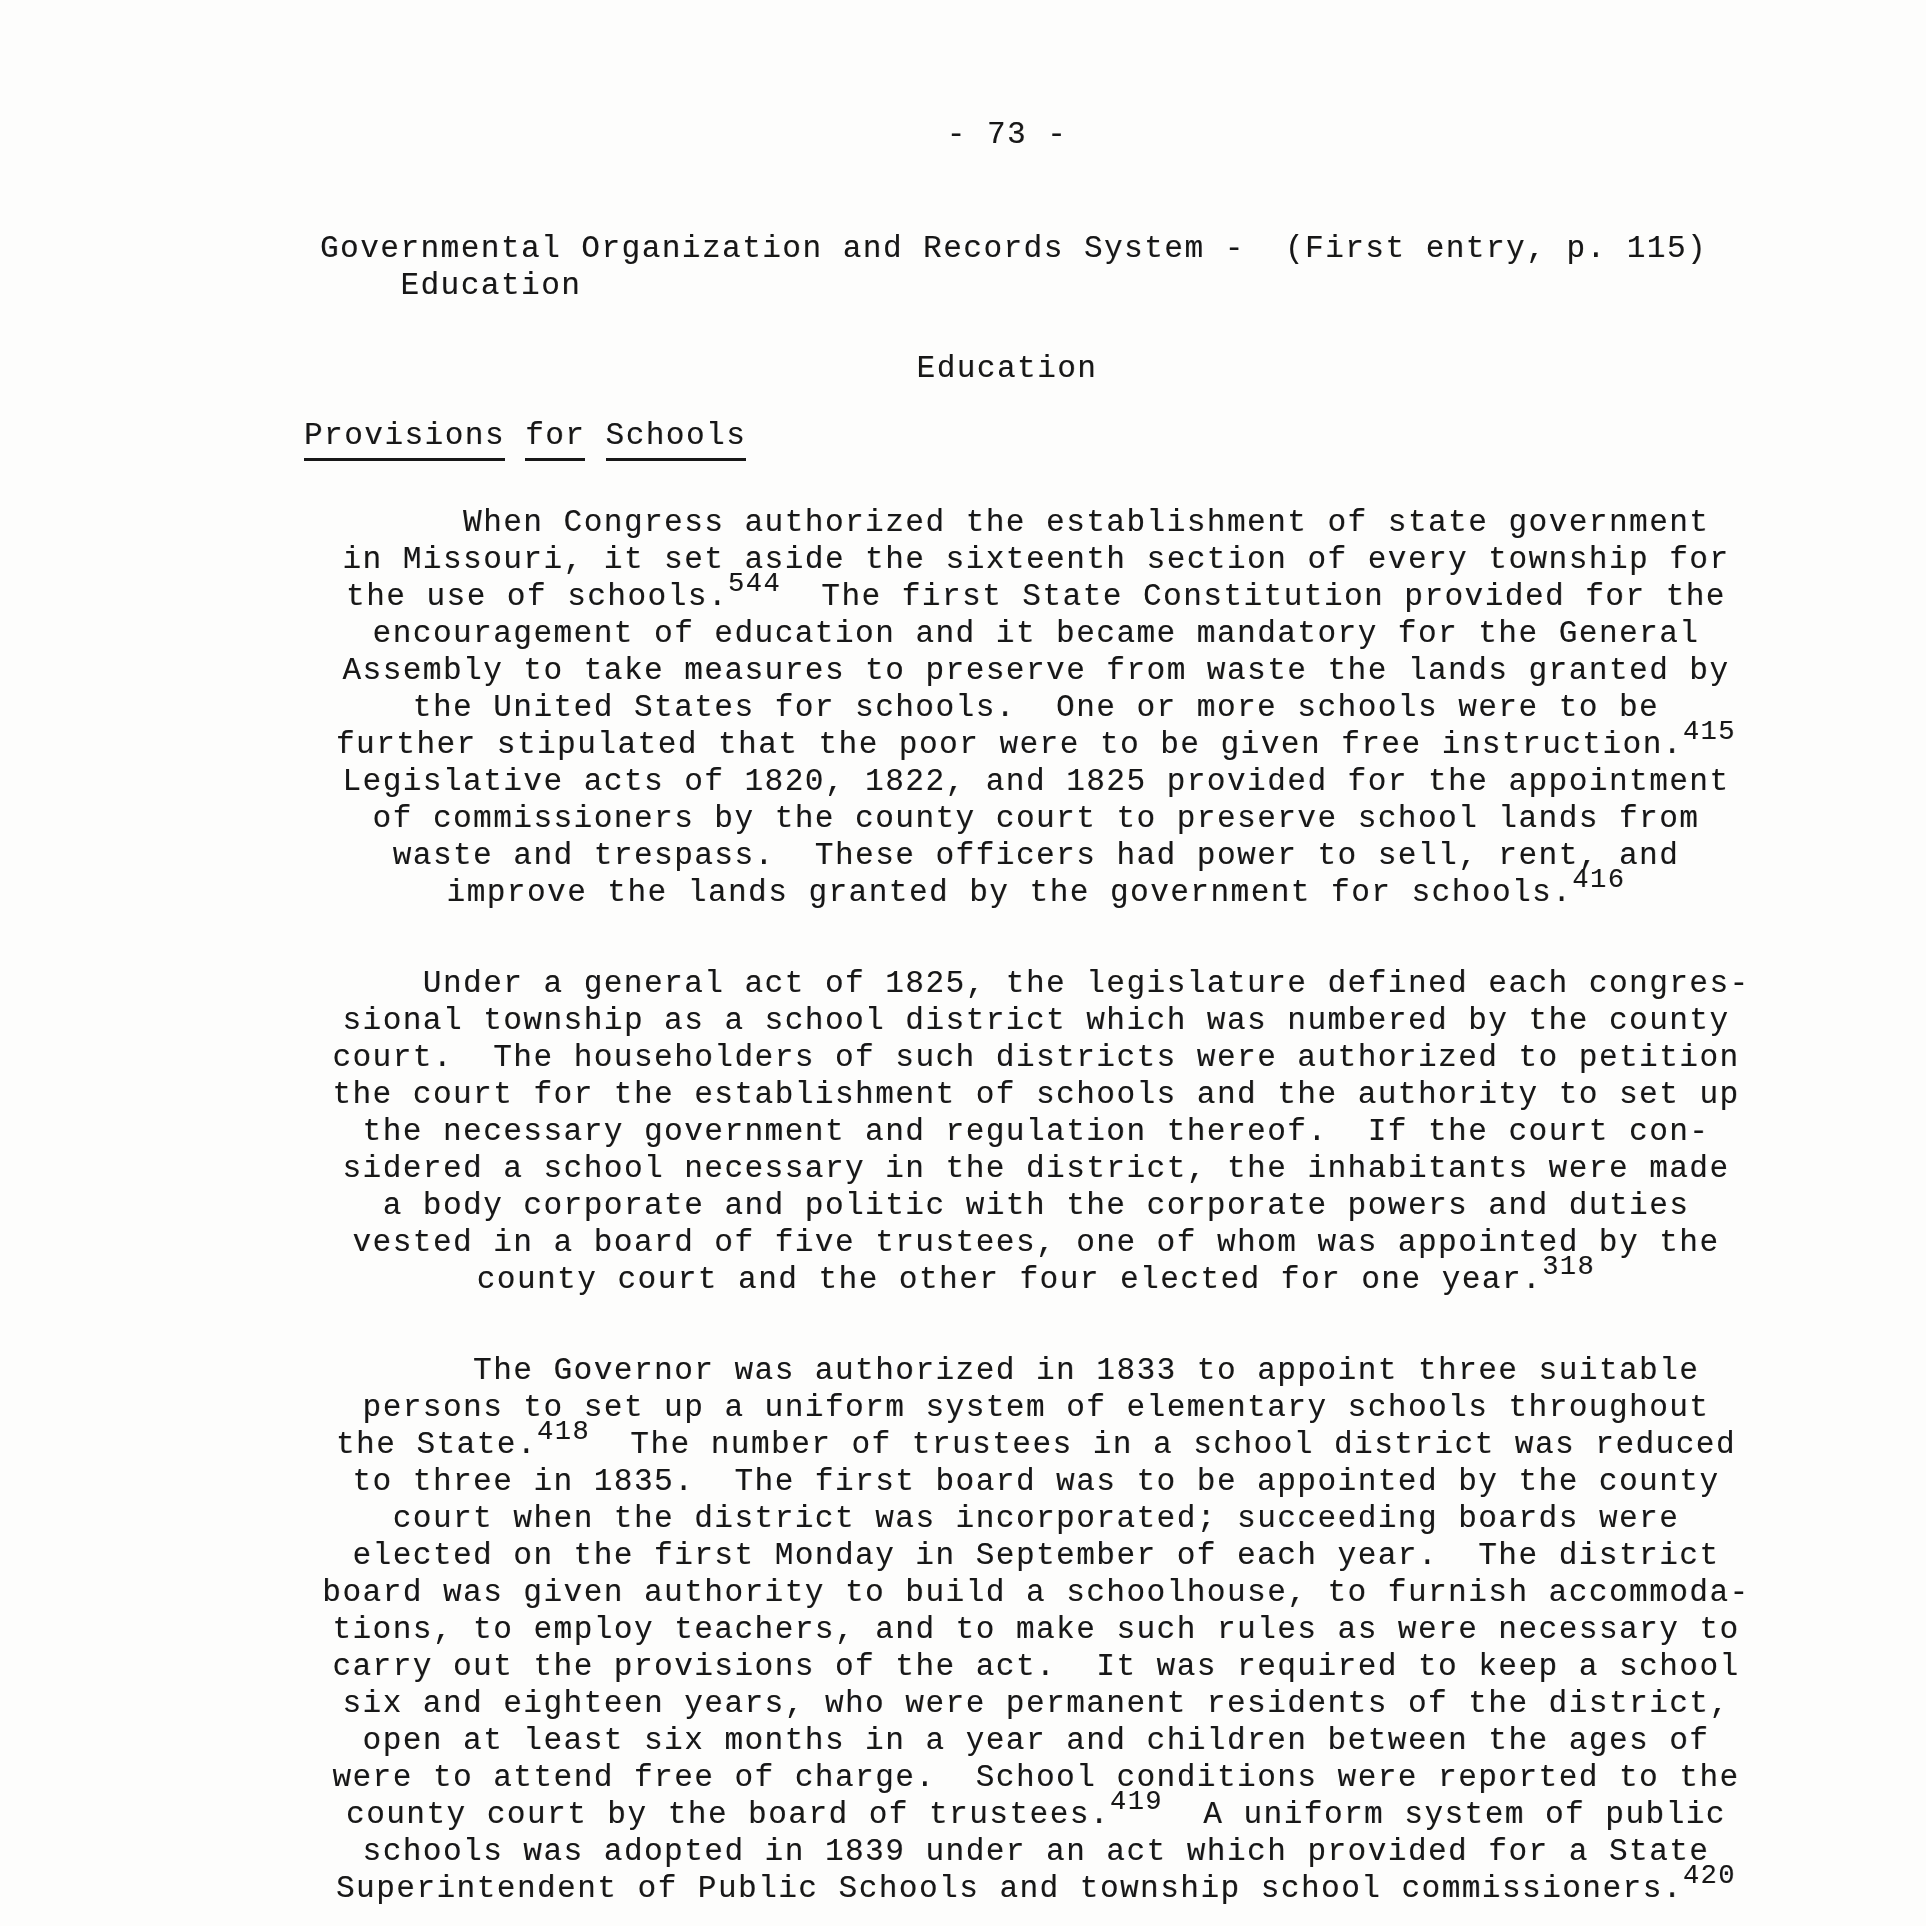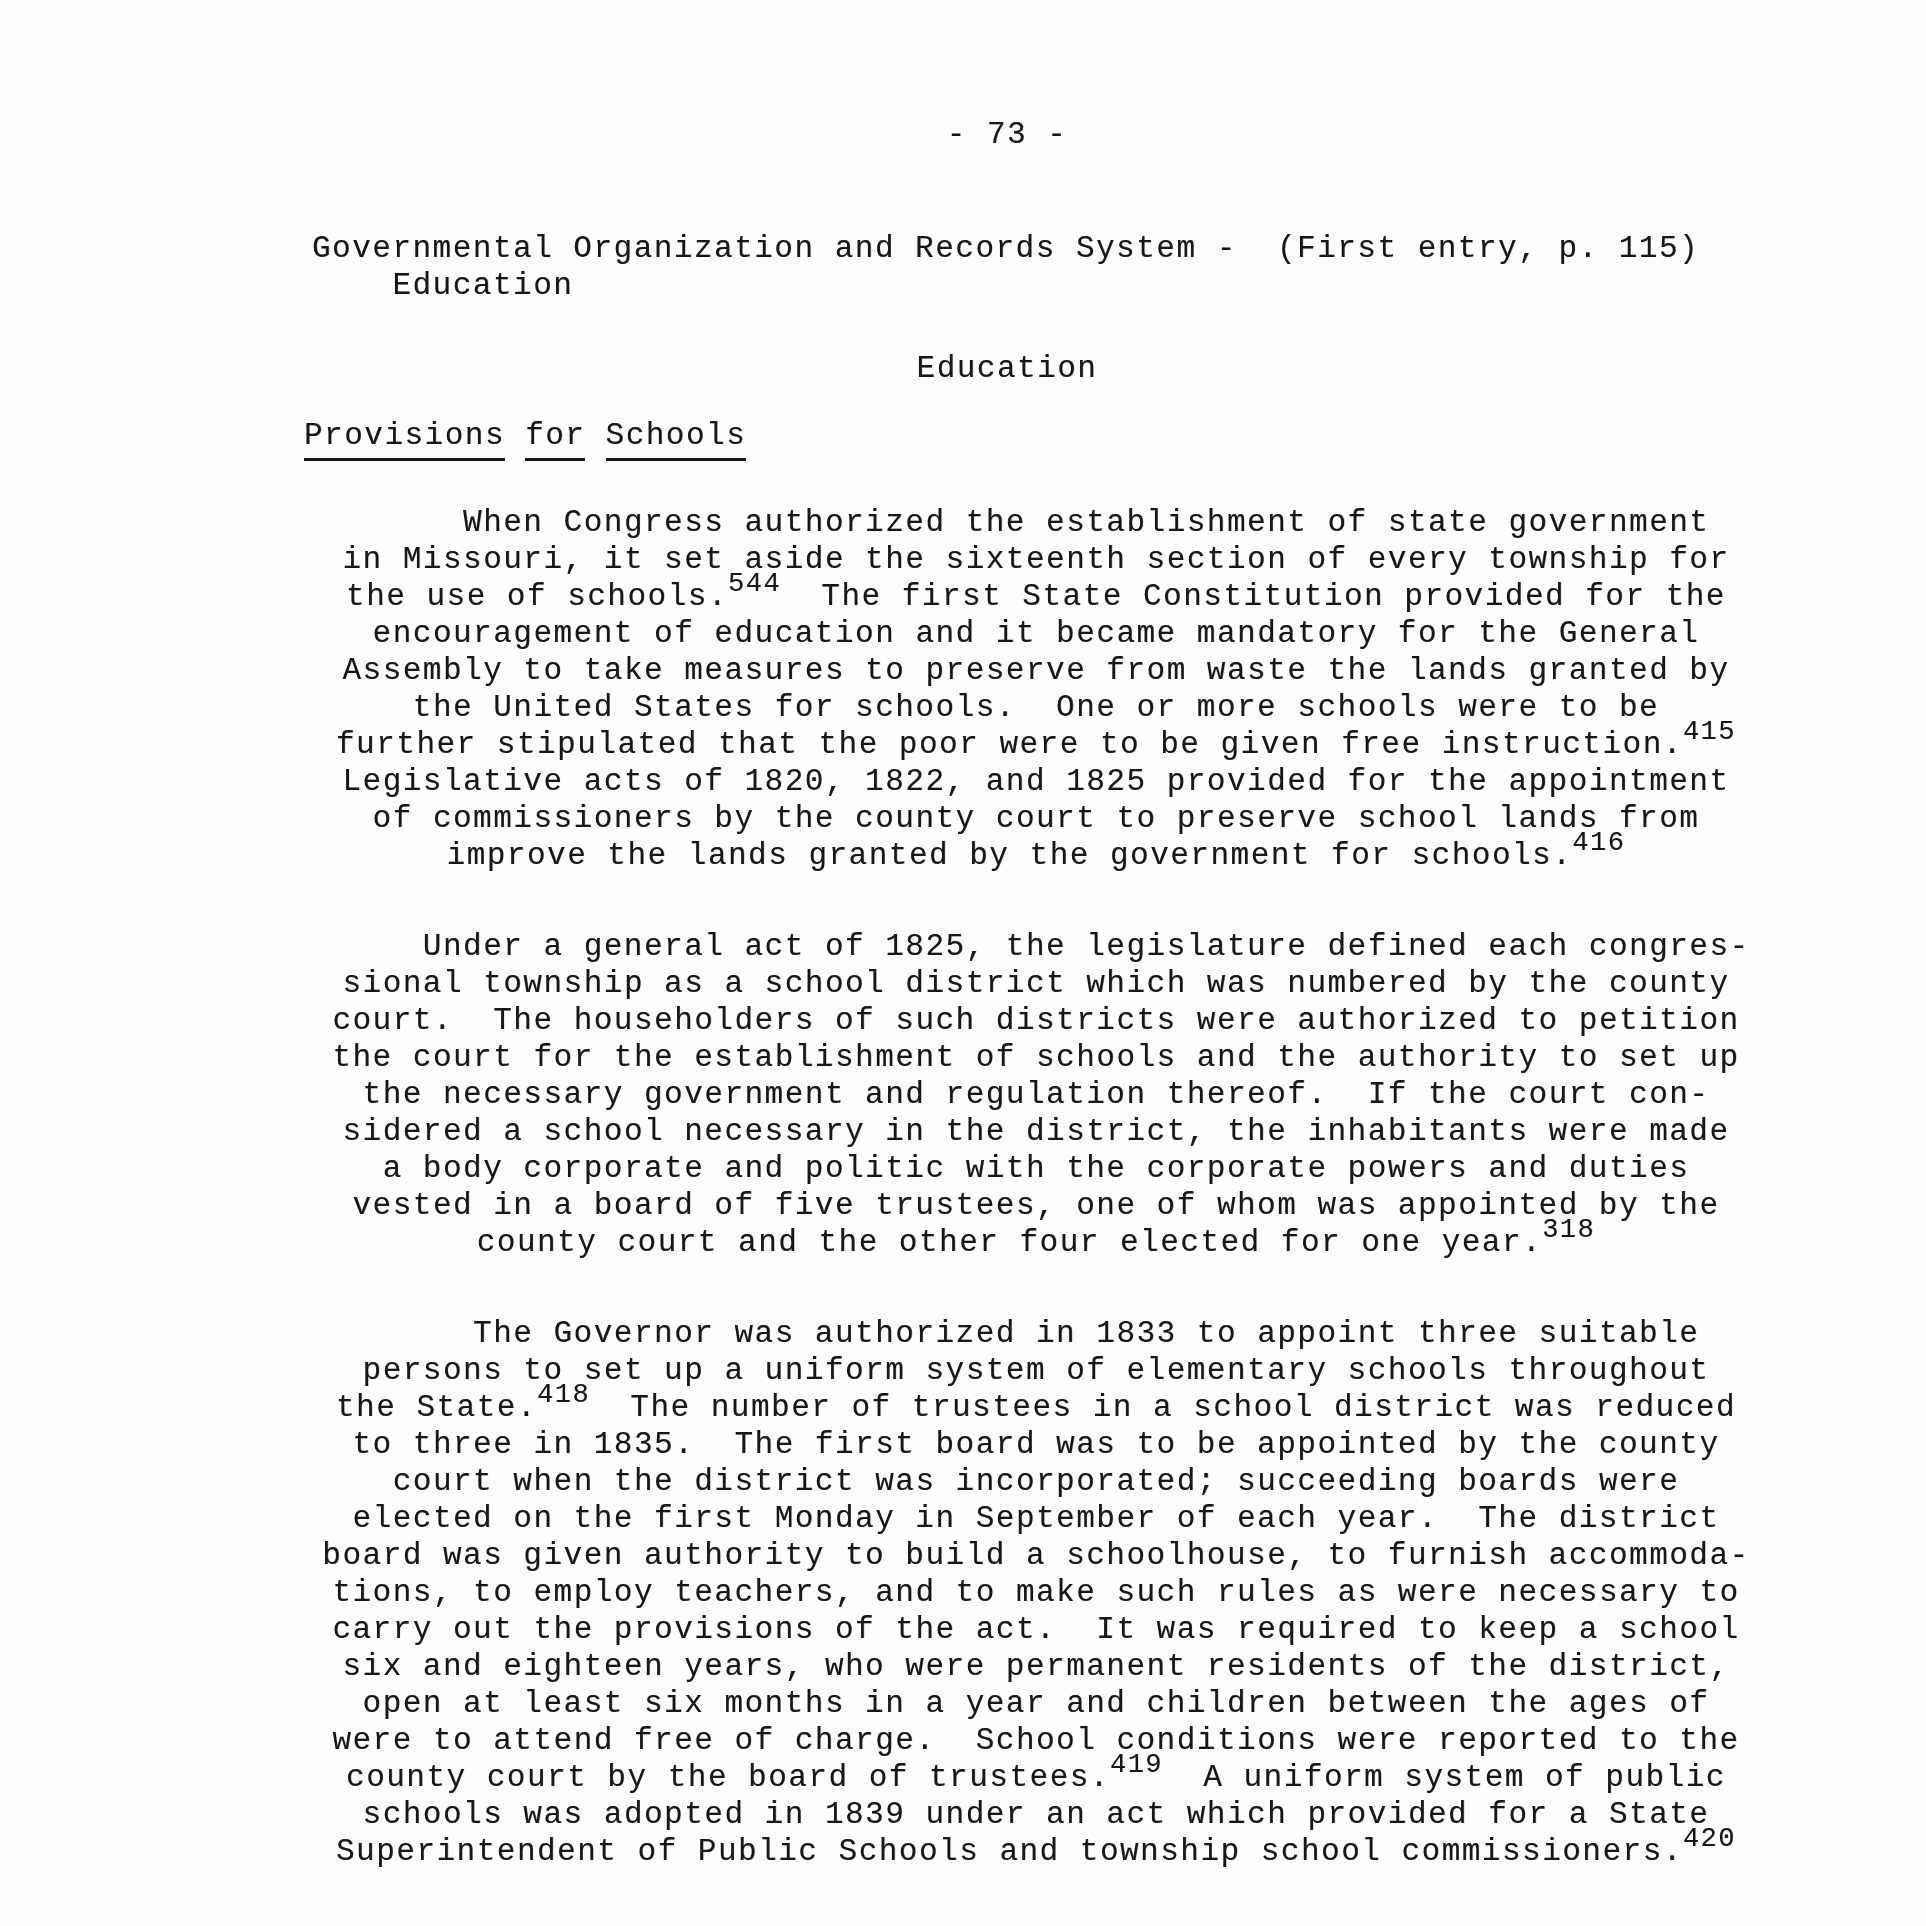--- a/index.html
+++ b/index.html
@@ -14,21 +14,21 @@
     letter-spacing:1.5px;
     line-height:37px;
     color:#171717;
     text-shadow:0.4px 0.4px 0 rgba(10,10,10,0.35);
   }
   .tl{white-space:pre;height:37px;}
   .t{}
   .u{border-bottom:2.3px solid #1d1d1d;padding-bottom:1.5px;}
   .sup{position:relative;top:-14px;font-size:27px;}
   .pageno{position:absolute;top:116px;left:304px;width:1406px;text-align:center;}
-  .header{position:absolute;top:230px;left:312px;}
+  .header{position:absolute;top:230px;left:320px;}
   .doc-title{position:absolute;top:350px;left:304px;width:1406px;text-align:center;}
   .section-heading{position:absolute;top:417px;left:304px;}
   .section-heading .u{border-bottom:3.1px solid #181818;padding-bottom:4.6px;}
   .body{position:absolute;top:504px;left:304px;width:1464px;}
   .para{margin:0 0 54px 0;text-align:center;}
 </style>
 </head>
 <body>
 
 <div class="page">
@@ -50,20 +50,21 @@
     <div class="para">
         <div class="tl"><span class="t">     When Congress authorized the establishment of state government</span></div>
         <div class="tl"><span class="t">in Missouri, it set aside the sixteenth section of every township for</span></div>
         <div class="tl"><span class="t">the use of schools.</span><span class="sup">544</span><span class="t">  The first State Constitution provided for the</span></div>
         <div class="tl"><span class="t">encouragement of education and it became mandatory for the General</span></div>
         <div class="tl"><span class="t">Assembly to take measures to preserve from waste the lands granted by</span></div>
         <div class="tl"><span class="t">the United States for schools.  One or more schools were to be</span></div>
         <div class="tl"><span class="t">further stipulated that the poor were to be given free instruction.</span><span class="sup">415</span></div>
         <div class="tl"><span class="t">Legislative acts of 1820, 1822, and 1825 provided for the appointment</span></div>
         <div class="tl"><span class="t">of commissioners by the county court to preserve school lands from</span></div>
+        <div class="tl"><span class="t">waste and trespass.  These officers had power to sell, rent, and</span></div>
         <div class="tl"><span class="t">improve the lands granted by the government for schools.</span><span class="sup">416</span></div>
       </div>
     <div class="para">
         <div class="tl"><span class="t">     Under a general act of 1825, the legislature defined each congres-</span></div>
         <div class="tl"><span class="t">sional township as a school district which was numbered by the county</span></div>
         <div class="tl"><span class="t">court.  The householders of such districts were authorized to petition</span></div>
         <div class="tl"><span class="t">the court for the establishment of schools and the authority to set up</span></div>
         <div class="tl"><span class="t">the necessary government and regulation thereof.  If the court con-</span></div>
         <div class="tl"><span class="t">sidered a school necessary in the district, the inhabitants were made</span></div>
         <div class="tl"><span class="t">a body corporate and politic with the corporate powers and duties</span></div>

